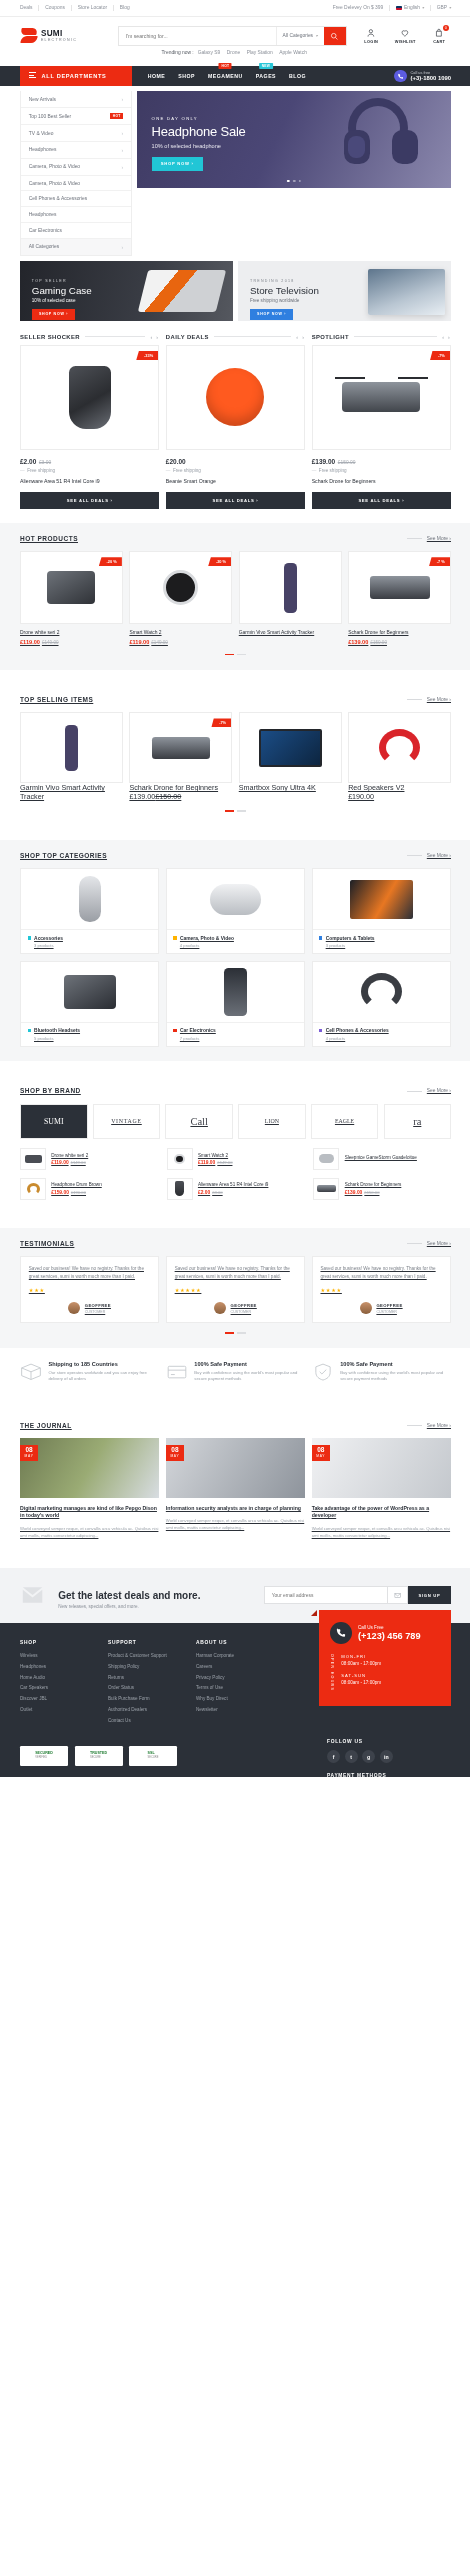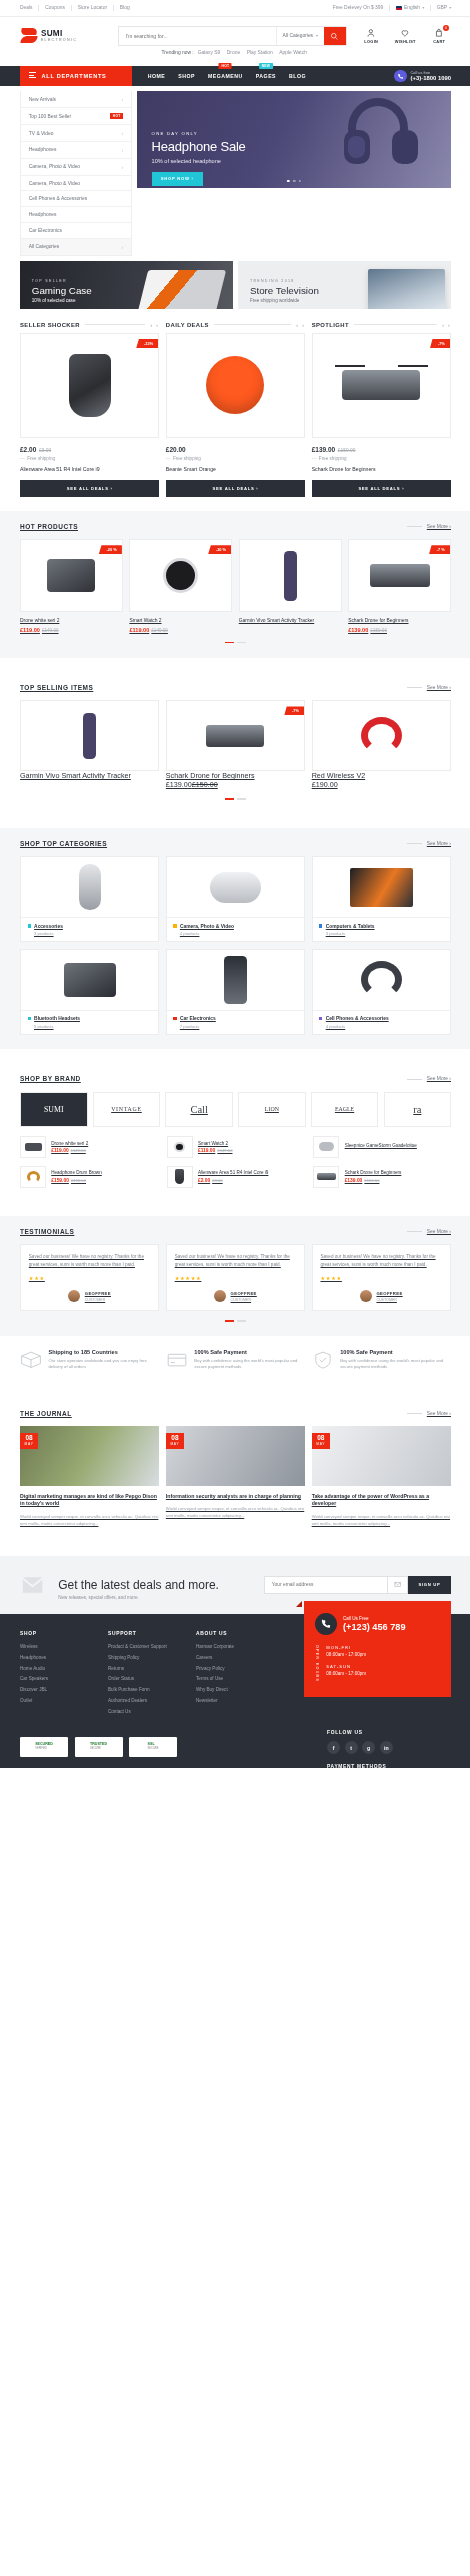--- a/index.html
+++ b/index.html
@@ -117,21 +117,21 @@
     border-bottom: 0.7px solid #f1f1f1; display: flex; align-items: center; justify-content: space-between;
   }
   .dept-panel li:last-child { border-bottom: none; background: #f7f7f8; }
   .dept-panel li .arr { color: #c5c9cf; font-size: 5.2px; }
   .hotpill { background: #ec2b12; color: #fff; font-size: 3.3px; padding: 1.3px 2.6px; letter-spacing:0.3px; font-weight:bold;}
 
   .hero-main {
     flex: 1; height: 97px; position: relative; overflow: hidden;
     background: linear-gradient(115deg,#3f3b63 0%,#4b4776 45%,#8b88ad 100%);
   }
-  .hero-main .txt { position: absolute; left: 14.4px; top: 40px; color: #fff; }
+  .hero-main .txt { position: absolute; left: 14.4px; top: 25px; color: #fff; }
   .hero-kicker { font-size: 4.2px; letter-spacing: 1.3px; margin-bottom: 3.3px; }
   .hero-title { font-size: 13px; font-weight: normal; letter-spacing: -0.2px; }
   .hero-sub { font-size: 5.6px; margin-top: 3.3px; color: #e7e6ef; }
   .btn-cyan {
     display: inline-block; margin-top: 7.8px; background: #21c6d6; color: #fff;
     font-size: 4.2px; font-weight: bold; letter-spacing: 0.7px; padding: 4.6px 9.2px;
   }
   .headphone-art { position:absolute; right: 29px; top: 5.2px; width: 85px; height: 85px;}
   .hp-band { position:absolute; width: 60px; height: 60px; border: 8.5px solid #3b3a63; border-radius: 50%; left: 10.5px; top: 1.3px; border-bottom-color: transparent;}
   .hp-cup { position:absolute; width: 26px; height: 34px; background:#3b3a63; border-radius: 10.5px; top: 34px;}
@@ -144,21 +144,21 @@
   .hero-side { width: 92px; height: 97px; background: #ffd923; position: relative; overflow: hidden;}
   .clock { position:absolute; left:50%; transform:translateX(-50%); top: 14.4px; width: 55px; height: 55px; border-radius: 50%; background: #1b1b1b; border: 2.6px solid #c9ccd1;}
   .bell { position:absolute; top: 9.2px; width: 14.4px; height: 11.8px; background: #ccd0d5; border-radius: 50% 50% 40% 40%;}
   .bell.l { left: 9.2px; } .bell.r { right: 9.2px; }
   .bf-txt { position: absolute; top: 29px; left:0; right:0; text-align: center; color: #fff; font-weight: bold; font-size: 7.2px; line-height: 7.2px; letter-spacing:-0.2px;}
   .bf-ribbon { position: absolute; top: 46px; left: 7.8px; right: 7.8px; background: #e62020; color:#fff; text-align:center; font-size: 4.9px; font-weight:bold; padding: 1.6px 0; letter-spacing:0.2px;}
   .btn-red-s { position:absolute; bottom: 10.5px; left: 50%; transform: translateX(-50%); background:#ec2b12; color:#fff; font-size:3.9px; font-weight:bold; letter-spacing:0.7px; padding: 3.9px 7.8px;}
 
   
   .promo-row { display: flex; gap: 5.2px; margin-top: 5.2px; }
-  .promo { flex: 1; height: 48px; position: relative; overflow: hidden; }
+  .promo { flex: 1; height: 60px; position: relative; overflow: hidden; }
   .promo.dark { background: linear-gradient(100deg,#23252b,#3a3d45 60%,#55585f); }
   .promo.light { background: #edeef0; }
   .promo .pk { font-size: 3.6px; letter-spacing: 1.3px; }
   .promo .pt { font-size: 9.8px; margin-top: 2px; font-weight: normal;}
   .promo .ps { font-size: 4.6px; margin-top: 2px; }
   .promo .inner { position: absolute; left: 11.8px; top: 18.3px; }
   .promo.dark .inner { color: #fff; }
   .promo.dark .pk { color: #d8d9db; }
   .promo.light .inner { color: #2b3038; }
   .promo.light .pk { color: #7d828a; }
@@ -265,36 +265,36 @@
   .jdate { position:absolute; left:0; top: 6.5px; background:#ec2b12; color:#fff; text-align:center; padding: 2.6px 4.6px;}
   .jdate .d { font-size: 6.5px; font-weight:bold; line-height:6.5px;}
   .jdate .m { font-size: 3.3px; letter-spacing:0.7px;}
   .jtitle { font-size: 5.2px; font-weight: bold; line-height: 1.45; margin-top: 6.5px; }
   .jtext { font-size: 4.2px; color: #9aa0a8; line-height: 1.7; margin-top: 4.6px; }
 
   
   .news { background:#f2f3f5; padding: 14.4px 0; margin-top: 14.4px; position: relative; overflow:hidden;}
   .news .wrap { display:flex; align-items:center; gap: 9.2px; }
   .news-ic { width: 29px; height: 26px; flex-shrink:0; }
-  .news-txt .nt { font-size: 12px; font-weight: normal; margin-top: 8px; }
+  .news-txt .nt { font-size: 10px; font-weight: bold; margin-top: 8px; }
   .news-txt .nd { font-size: 4.6px; color: #8a8f98; margin-top: 2.6px; }
   .news-form { margin-left:auto; display:flex; align-items:stretch; height: 18.3px;}
   .news-form input { width: 124px; border:0.7px solid #e0e1e3; background:#fff; padding: 0 6.5px; font-size:4.9px; outline:none; color:#9aa0a8; font-family:"Liberation Sans",sans-serif;}
   .news-form .mailic { width: 19.6px; background:#fff; border:0.7px solid #e0e1e3; border-left:none; display:flex;align-items:center;justify-content:center;}
   .news-form button { background:#2b3038; color:#fff; border:none; font-size:4.2px; font-weight:bold; letter-spacing:0.7px; padding: 0 10.5px; font-family:"Liberation Sans",sans-serif;}
 
   
   .footer { background: #2b3038; color: #9aa0a8; padding: 17px 0 0; position: relative; }
   .footer .wrap { position: relative; }
   .fcols { display:flex; }
   .fcol { width: 88px; }
   .fcol h4 { font-size: 4.9px; color:#fff; letter-spacing:0.7px; margin-bottom: 7.8px; }
   .fcol a { display:block; font-size: 4.6px; color:#9aa0a8; margin-bottom: 5.9px; }
   .callcard {
-    position: absolute; right: 0; top: -30px; width: 147px; background: #ec2b12; color:#fff;
+    position: absolute; right: 0; top: -30px; width: 132px; background: #ec2b12; color:#fff;
     padding: 11.8px 10.5px 14.4px;
   }
   .callcard:before { content:''; position:absolute; left:-7.8px; top:0; border:3.9px solid transparent; border-right-color:#b01f0c; border-bottom-color:#b01f0c;}
   .cc-top { display:flex; align-items:center; gap: 6.5px; }
   .cc-circle { width: 22px; height: 22px; border-radius:50%; background:#2b3038; display:flex;align-items:center;justify-content:center; flex-shrink:0;}
   .cc-circle svg { width:11px; height:11px;}
   .cc-l1 { font-size: 4.6px; }
   .cc-l2 { font-size: 9.2px; font-weight: bold; margin-top:1.3px;}
   .cc-hours { display:flex; gap: 7.8px; margin-top: 10.5px; }
   .cc-vert { writing-mode: vertical-rl; font-size: 3.6px; letter-spacing: 1.3px; text-align:center;}
@@ -642,23 +642,30 @@
       <div class="ts-card">
         <div class="ts-img">
           <div style="width:58px;height:22px;background:linear-gradient(#8e949c,#3a3d43);border-radius:3.3px;"></div>
           <span class="disc-badge">-7%</span>
         </div>
         <div class="pname">Schark Drone for Beginners</div>
         <div class="pprice"><span>£139.00</span><s>£150.00</s></div>
       </div>
       <div class="ts-card">
         <div class="ts-img">
+            <div style="width:63px;height:38px;background:linear-gradient(135deg,#1b4d86,#0d2540);border:2px solid #23262b;border-radius:2px;"></div>
+          </div>
+        <div class="pname">Smartbox Sony Ultra 4K</div>
+        <div class="pprice"></div>
+      </div>
+      <div class="ts-card">
+        <div class="ts-img">
             <div style="width:41px;height:37px;border:7.2px solid #d9242a;border-radius:50%;border-bottom-color:transparent;"></div>
           </div>
-        <div class="pname">Red Wireless V2</div>
+        <div class="pname">Red Speakers V2</div>
         <div class="pprice"><span>£190.00</span></div>
       </div>
     </div>
     <div class="carousel-dots">
         <i class="on"></i>
         <i></i>
       </div>
   </div>
 </div>
 

